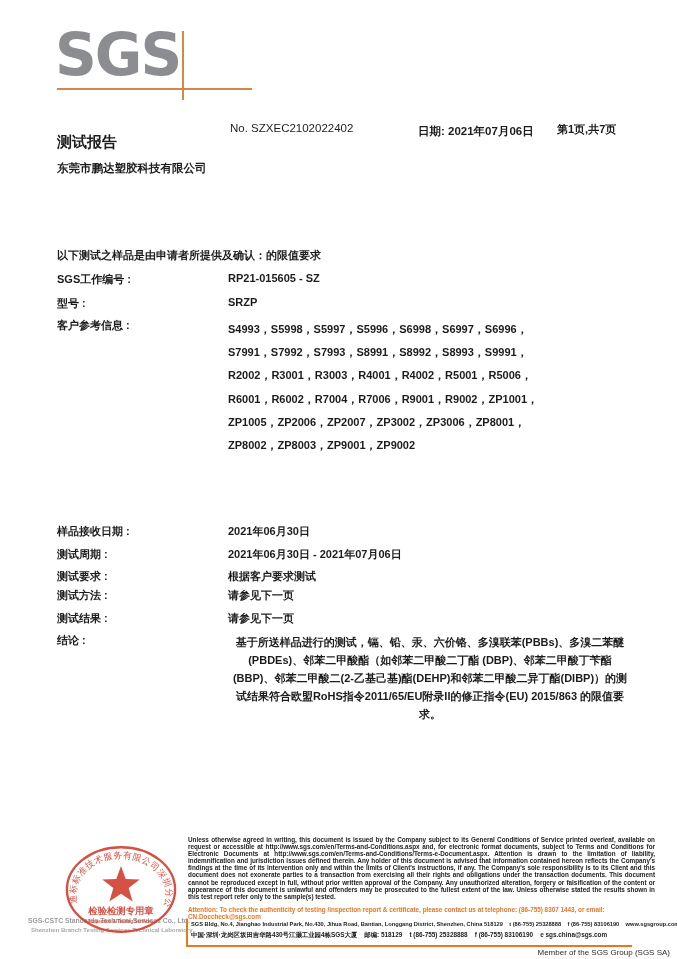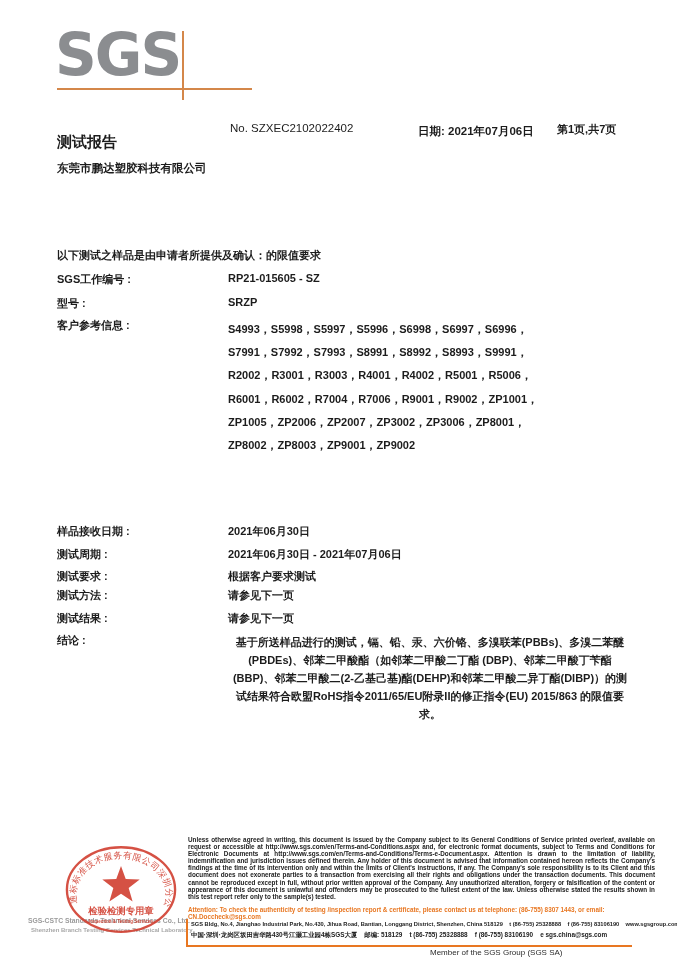--- a/index.html
+++ b/index.html
@@ -46,21 +46,21 @@
   }
   .attention{
     position:absolute;left:188px;top:906px;width:467px;
     font-size:6.35px;line-height:7.1px;font-weight:700;color:#e87722;
     text-align:left;
   }
   .addr-vline{position:absolute;left:186px;top:919px;width:1.5px;height:28px;background:#e87722;}
   .addr-hline{position:absolute;left:186px;top:945px;width:446px;height:1.5px;background:#e87722;}
   .addr-en{position:absolute;left:191px;top:921px;font-size:5.7px;font-weight:600;color:#222;white-space:pre;}
   .addr-cn{position:absolute;left:191px;top:931px;font-size:6.4px;font-weight:600;color:#222;white-space:pre;}
-  .member{position:absolute;left:430px;top:948px;width:240px;text-align:left;font-size:8px;color:#2b2b2b;}
+  .member{position:absolute;left:430px;top:948px;width:240px;text-align:right;font-size:8px;color:#2b2b2b;}
 
   
   .seal-company-1{position:absolute;left:28px;top:917px;font-size:6.8px;font-weight:600;color:#9b9b9b;white-space:nowrap;}
   .seal-company-2{position:absolute;left:31px;top:927px;font-size:6px;font-weight:600;color:#a8a8a8;white-space:nowrap;}
   .seal-svg{position:absolute;left:62px;top:843px;width:118px;height:97px;opacity:.88;}
 </style>
 </head>
 <body>
 
 <div class="page">

